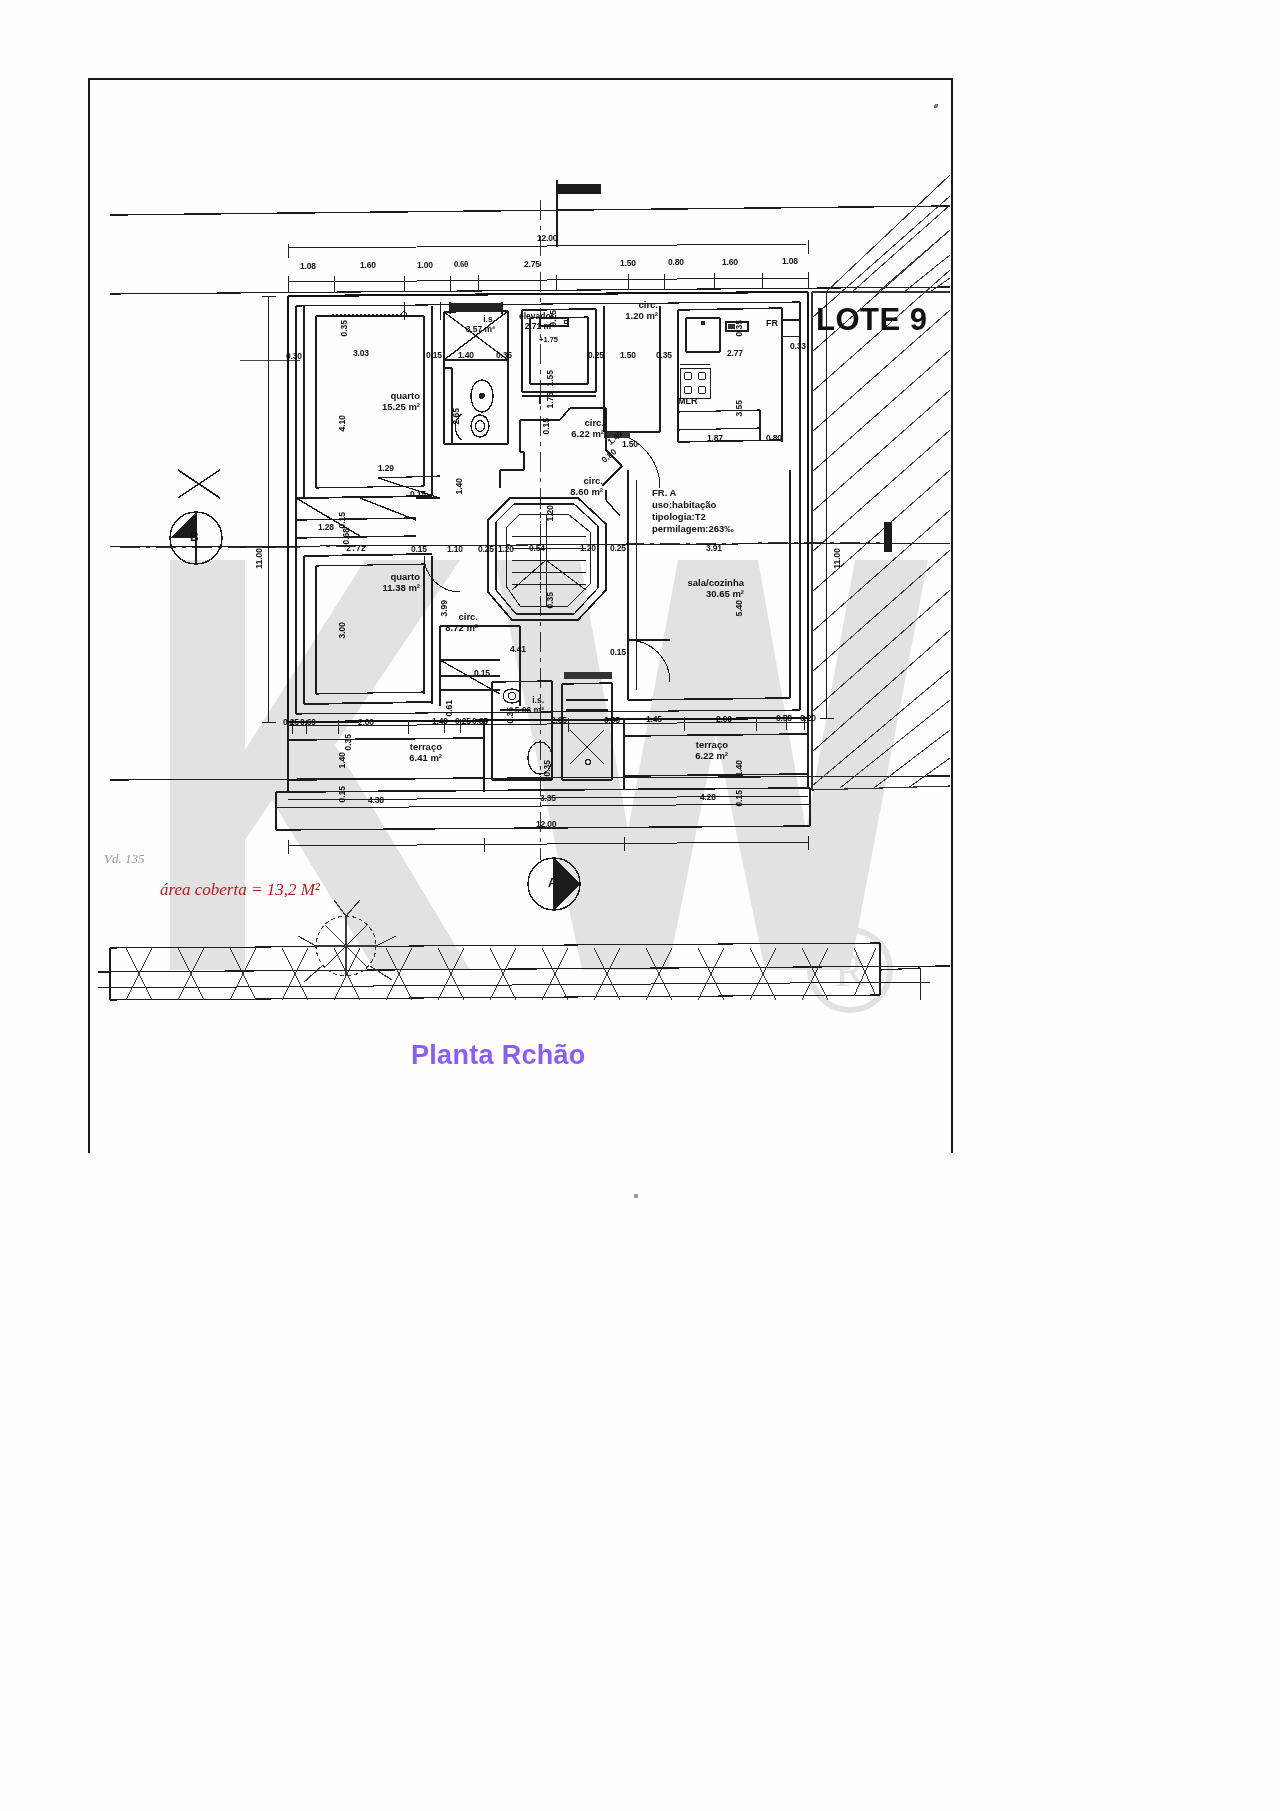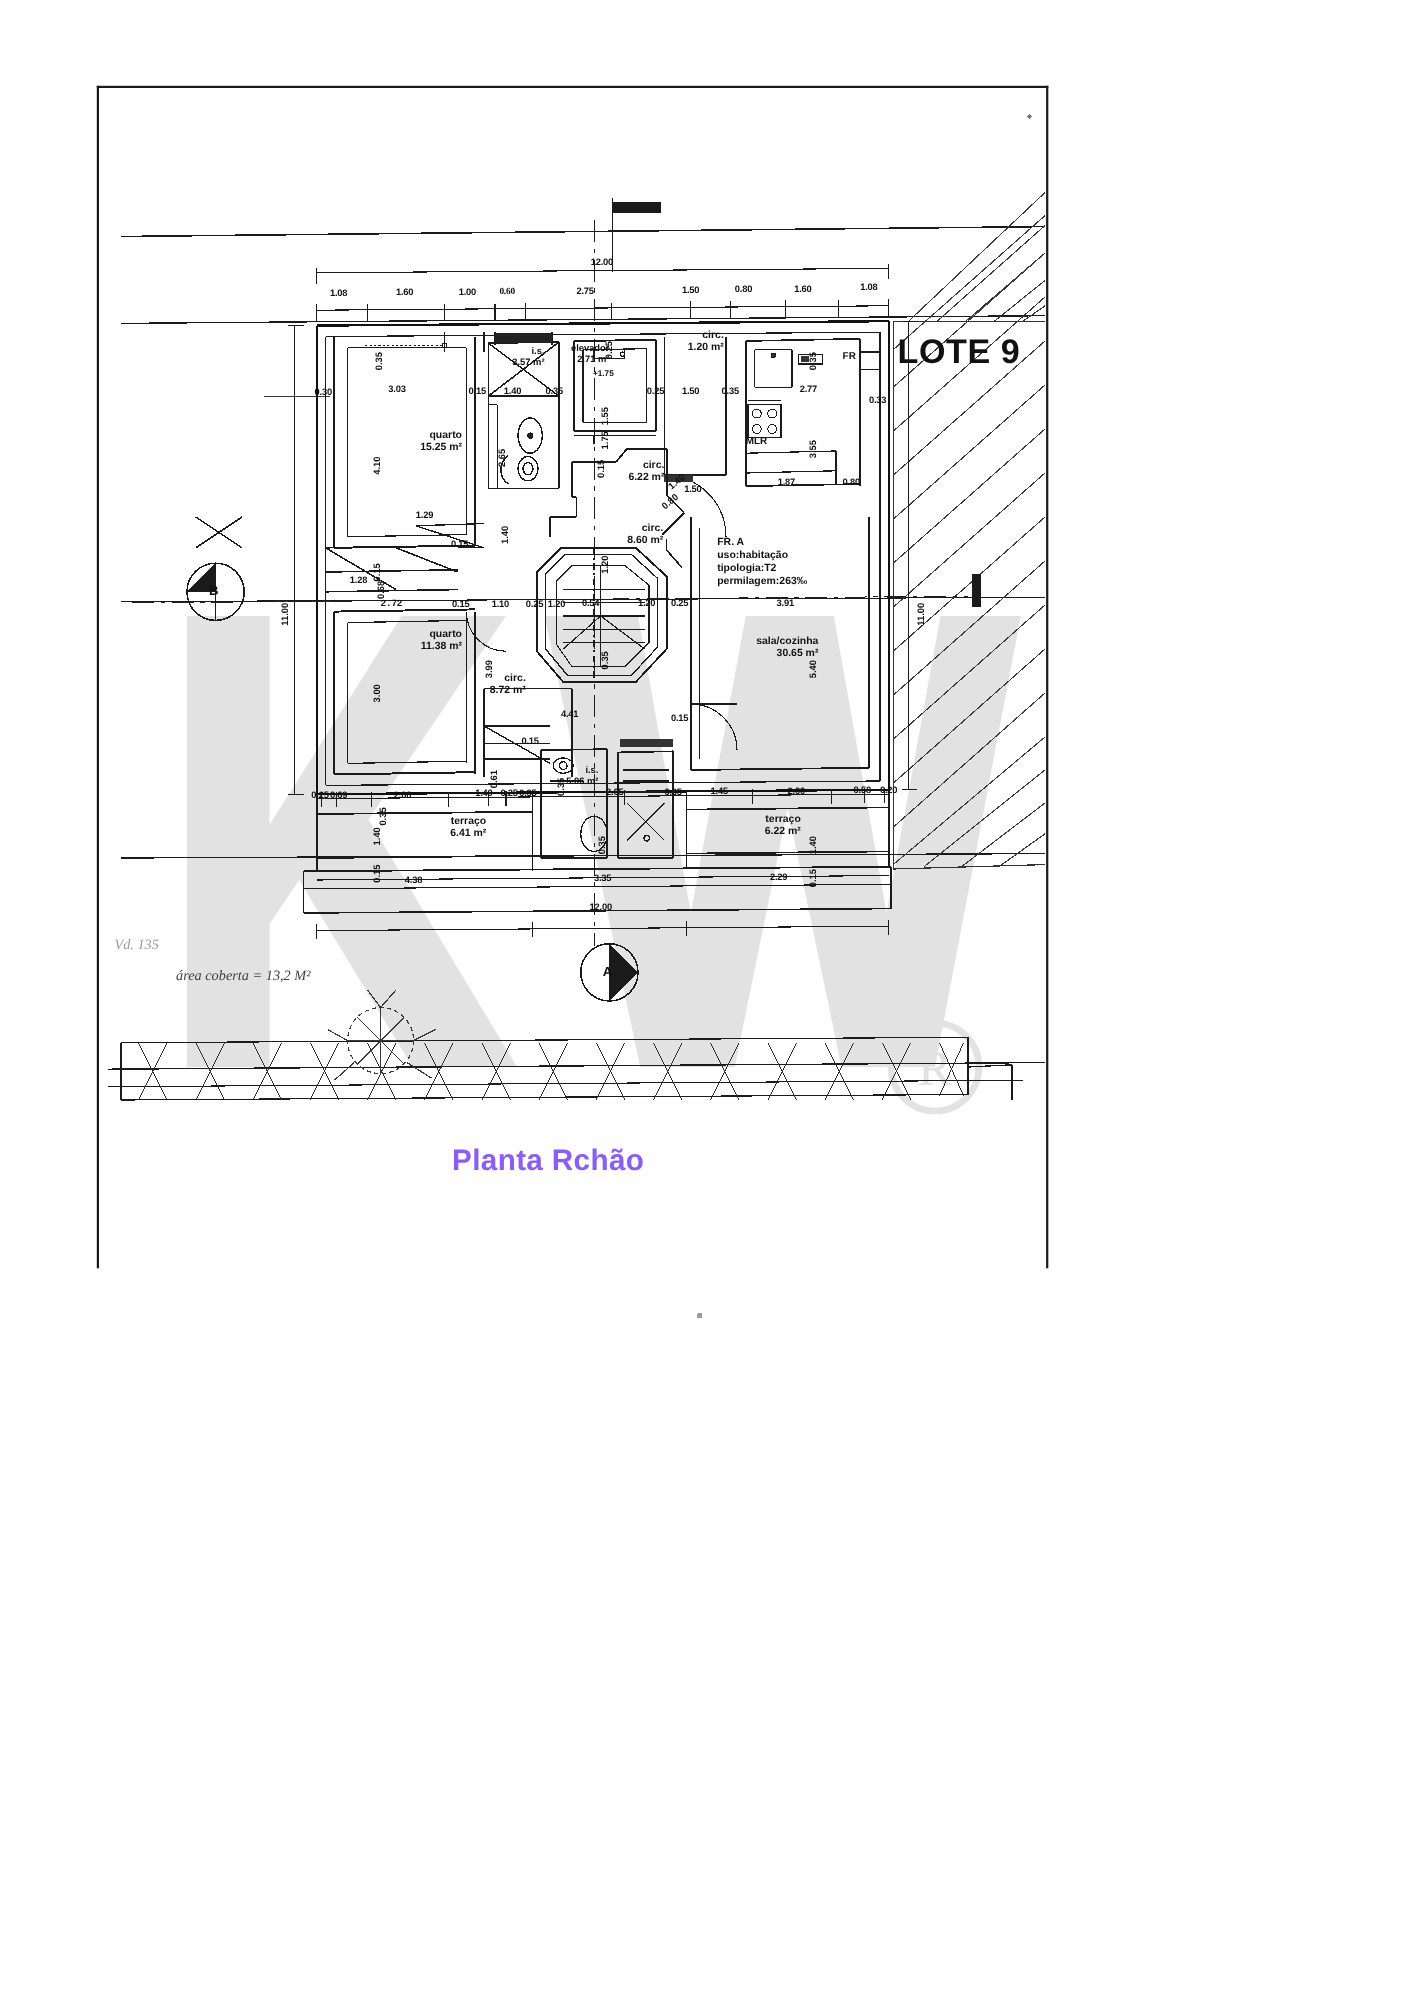--- a/index.html
+++ b/index.html
@@ -30,21 +30,21 @@
   .dim{font-size:8.5px;font-weight:bold;letter-spacing:-0.2px;color:#111;}
   .dim-v{font-size:8.5px;font-weight:bold;color:#111;transform-origin:0 0;}
   .room{font-size:9.5px;font-weight:bold;text-align:right;color:#111;}
   .room .a{display:block;}
   .tiny{font-size:7.5px;font-weight:bold;color:#111;}
   .blocklbl{font-size:9px;font-weight:bold;color:#111;}
   .lote{font-size:31px;font-weight:bold;letter-spacing:0.5px;color:#111;}
   .markchar{font-size:12px;font-weight:bold;}
   .title{font-size:27px;font-weight:bold;letter-spacing:0.3px;color:#8b5cf6;}
   .hand{font-size:13px;color:#9a9a9a;font-family:"Liberation Serif",serif;font-style:italic;}
-  .hand2{font-size:13px;color:#404040;font-family:"Liberation Serif",serif;font-style:italic;}
+  .hand2{font-size:17px;color:#b91c1c;font-family:"Liberation Serif",serif;font-style:italic;}
   .frlabel{font-size:9.5px;font-weight:bold;line-height:1.25;color:#111;}
 </style>
 </head>
 <body>
 
 <div id="sheet">
 
   <div class="frame-left"></div>
   <div class="frame-top"></div>
   <div class="frame-right"></div>
@@ -537,21 +537,21 @@
 
   <div class="lbl dim" style="left:286px;top:352px;">0.30</div>
   <div class="lbl dim" style="left:353px;top:349px;">3.03</div>
   <div class="lbl dim" style="left:426px;top:351px;">0.15</div>
   <div class="lbl dim" style="left:458px;top:351px;">1.40</div>
   <div class="lbl dim" style="left:496px;top:351px;">0.35</div>
   <div class="lbl dim" style="left:588px;top:351px;">0.25</div>
   <div class="lbl dim" style="left:620px;top:351px;">1.50</div>
   <div class="lbl dim" style="left:656px;top:351px;">0.35</div>
   <div class="lbl dim" style="left:727px;top:349px;">2.77</div>
-  <div class="lbl dim" style="left:790px;top:359px;">0.33</div>
+  <div class="lbl dim" style="left:790px;top:342px;">0.33</div>
 
   <div class="lbl dim" style="left:346px;top:545px;font-family:Liberation Mono, monospace;">2.72</div>
   <div class="lbl dim" style="left:411px;top:545px;">0.15</div>
   <div class="lbl dim" style="left:447px;top:545px;">1.10</div>
   <div class="lbl dim" style="left:478px;top:545px;">0.25</div>
   <div class="lbl dim" style="left:498px;top:545px;">1.20</div>
   <div class="lbl dim" style="left:529px;top:544px;">0.54</div>
   <div class="lbl dim" style="left:580px;top:544px;">1.20</div>
   <div class="lbl dim" style="left:610px;top:544px;">0.25</div>
   <div class="lbl dim" style="left:706px;top:544px;">3.91</div>
@@ -564,21 +564,21 @@
   <div class="lbl dim" style="left:472px;top:717px;">0.35</div>
   <div class="lbl dim" style="left:551px;top:716px;">2.65</div>
   <div class="lbl dim" style="left:604px;top:716px;">0.35</div>
   <div class="lbl dim" style="left:646px;top:715px;">1.45</div>
   <div class="lbl dim" style="left:716px;top:715px;">2.00</div>
   <div class="lbl dim" style="left:776px;top:714px;">0.58</div>
   <div class="lbl dim" style="left:800px;top:714px;">0.20</div>
 
   <div class="lbl dim" style="left:368px;top:796px;">4.38</div>
   <div class="lbl dim" style="left:540px;top:794px;">3.35</div>
-  <div class="lbl dim" style="left:700px;top:793px;">2.29</div>
+  <div class="lbl dim" style="left:700px;top:793px;">4.28</div>
   <div class="lbl dim" style="left:536px;top:820px;">12.00</div>
 
   <div class="lbl dim" style="left:378px;top:464px;">1.29</div>
   <div class="lbl dim" style="left:318px;top:523px;">1.28</div>
   <div class="lbl dim" style="left:510px;top:645px;">4.41</div>
   <div class="lbl dim" style="left:610px;top:648px;">0.15</div>
   <div class="lbl dim" style="left:410px;top:490px;">0.15</div>
   <div class="lbl dim" style="left:707px;top:434px;">1.87</div>
   <div class="lbl dim" style="left:766px;top:434px;">0.80</div>
   <div class="lbl dim" style="left:622px;top:440px;">1.50</div>

